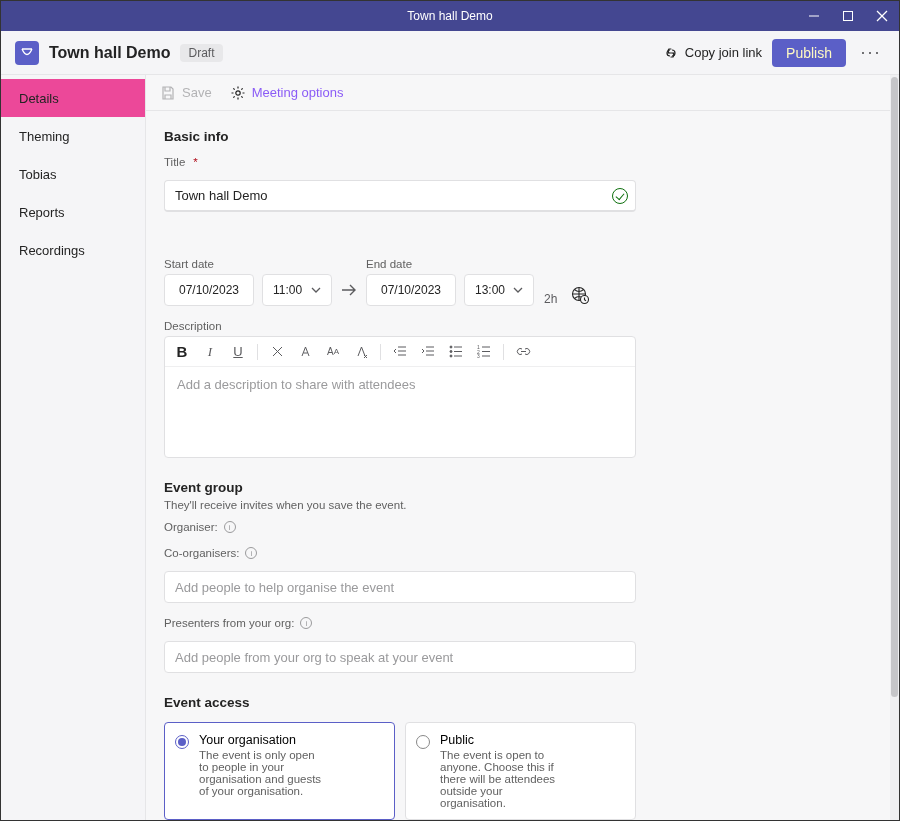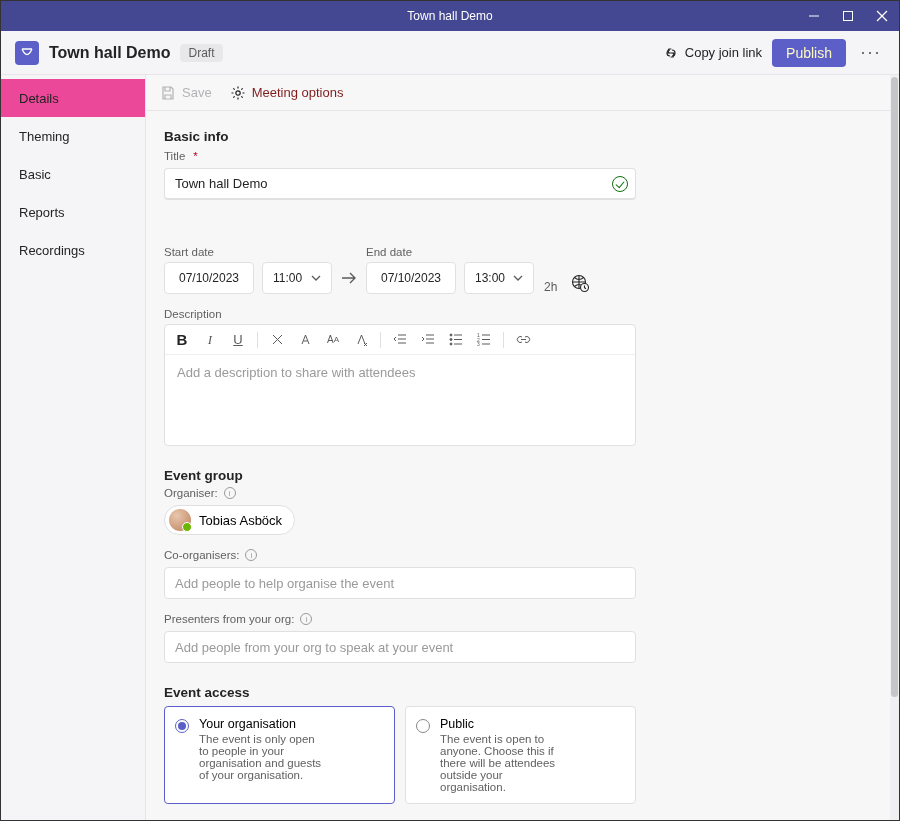--- a/index.html
+++ b/index.html
@@ -21,21 +21,21 @@
   .link-btn { display: flex; align-items: center; gap: 6px; color: #242424; font-size: 13px; cursor: pointer; }
   .publish-btn { background: #5b5fc7; color: #fef9c3; padding: 6px 14px; border-radius: 4px; font-size: 14px; cursor: pointer; }
   .more-btn { color: #5b5b5e; font-size: 18px; padding: 0 4px; letter-spacing: 1px; cursor: pointer; }
   
   .body { flex: 1; display: flex; min-height: 0; }
   .sidebar { width: 145px; background: #f5f5f7; border-right: 1px solid #e6e6e8; padding-top: 4px; }
   .side-item { height: 38px; display: flex; align-items: center; padding: 0 18px; font-size: 13px; color: #242424; cursor: pointer; }
   .side-item.active { background: #ec4899; font-weight: 400; }
   .main { flex: 1; display: flex; flex-direction: column; min-height: 0; background: #f7f7f8; }
   .toolbar { height: 36px; border-bottom: 1px solid #e6e6e8; display: flex; align-items: center; padding: 0 14px; gap: 18px; background: #f7f7f8; }
-  .tool { display: flex; align-items: center; gap: 6px; font-size: 13px; color: #7f1d1d; cursor: pointer; }
+  .tool { display: flex; align-items: center; gap: 6px; font-size: 13px; color: #8b5cf6; cursor: pointer; }
   .tool.disabled { color: #b3b3b5; cursor: default; }
   .tool svg { width: 16px; height: 16px; }
   .content { flex: 1; overflow-y: auto; padding: 18px 18px 30px 18px; position: relative; }
   .section-h { font-size: 13.5px; font-weight: 700; color: #242424; margin-bottom: 4px; }
   .section-sub { font-size: 11.5px; color: #616161; margin-bottom: 10px; }
   .label { font-size: 11.5px; color: #616161; display: flex; align-items: center; gap: 6px; }
   .req { color: #b10e1c; margin-left: 2px; }
   .input, .datebox, .timebox, .peoplebox { background: #fff; border: 1px solid #e0e0e2; border-radius: 4px; height: 32px; padding: 0 10px; font-size: 13px; color: #242424; display: flex; align-items: center; }
   .title-row { position: relative; width: 472px; }
   .title-row .input { width: 100%; border-bottom: 2px solid #e0e0e2; }
@@ -62,21 +62,21 @@
   .info-ic::after { content: "i"; }
   .access-row { display: flex; gap: 10px; width: 472px; }
   .access-card { flex: 1; background: #fff; border: 1px solid #e0e0e2; border-radius: 4px; padding: 10px 70px 10px 34px; position: relative; font-size: 12.5px; }
   .access-card.sel { border-color: #5b5fc7; }
   .radio-o { position: absolute; left: 10px; top: 12px; width: 14px; height: 14px; border: 1px solid #888; border-radius: 50%; display: flex; align-items: center; justify-content: center; }
   .radio-o.sel { border-color: #5b5fc7; }
   .radio-o.sel::after { content: ""; width: 8px; height: 8px; background: #5b5fc7; border-radius: 50%; }
   .access-desc { font-size: 11.5px; color: #616161; margin-top: 2px; }
   .gap-lg { margin-top: 22px; }
   .gap-md { margin-top: 14px; }
-  .gap-sm { margin-top: 6px; }
+  .gap-sm { margin-top: 12px; }
   svg { display: block; }
 </style>
 </head>
 <body>
 
 <div class="app">
 
   <div class="titlebar">
     <div class="title">Town hall Demo</div>
     <div class="win-controls">
@@ -118,21 +118,21 @@
       <span>Copy join link</span>
     </div>
     <div class="publish-btn">Publish</div>
     <div class="more-btn">···</div>
   </div>
 
   <div class="body">
     <div class="sidebar">
       <div class="side-item active">Details</div>
       <div class="side-item">Theming</div>
-      <div class="side-item">Basic</div>
+      <div class="side-item">Tobias</div>
       <div class="side-item">Reports</div>
       <div class="side-item">Recordings</div>
     </div>
 
     <div class="main">
       <div class="toolbar">
         <div class="tool disabled">
           <svg viewBox="0 0 16 16" fill="none" stroke="#b3b3b5" stroke-width="1.2">
               <path d="M3 2 h8 l2 2 v10 h-10 z M5 2 v4 h5 v-4 M5 14 v-4 h6 v4"></path>
             </svg>
@@ -250,30 +250,25 @@
             <div class="et-btn">
                 <svg width="15" height="15" viewBox="0 0 15 15" fill="none" stroke="#5b5b5e">
                   <path d="M6 5 a3 3 0 1 0 0 5 M9 5 a3 3 0 1 1 0 5 M5 7.5 h5"></path>
                 </svg>
               </div>
           </div>
           <div class="editor-body">Add a description to share with attendees</div>
         </div>
 
         <div class="section-h gap-lg">Event group</div>
+        <div class="section-sub">They'll receive invites when you save the event.</div>
 
         <div class="label">
           <span>Organiser:</span>
           <span class="info-ic"></span>
-        </div>
-        <div class="gap-sm">
-          <div class="organiser-chip">
-            <div class="avatar"></div>
-            <span>Tobias Asböck</span>
-          </div>
         </div>
 
         <div class="label gap-md">
           <span>Co-organisers:</span>
           <span class="info-ic"></span>
         </div>
         <div class="peoplebox gap-sm">Add people to help organise the event</div>
 
         <div class="label gap-md">
           <span>Presenters from your org:</span>

